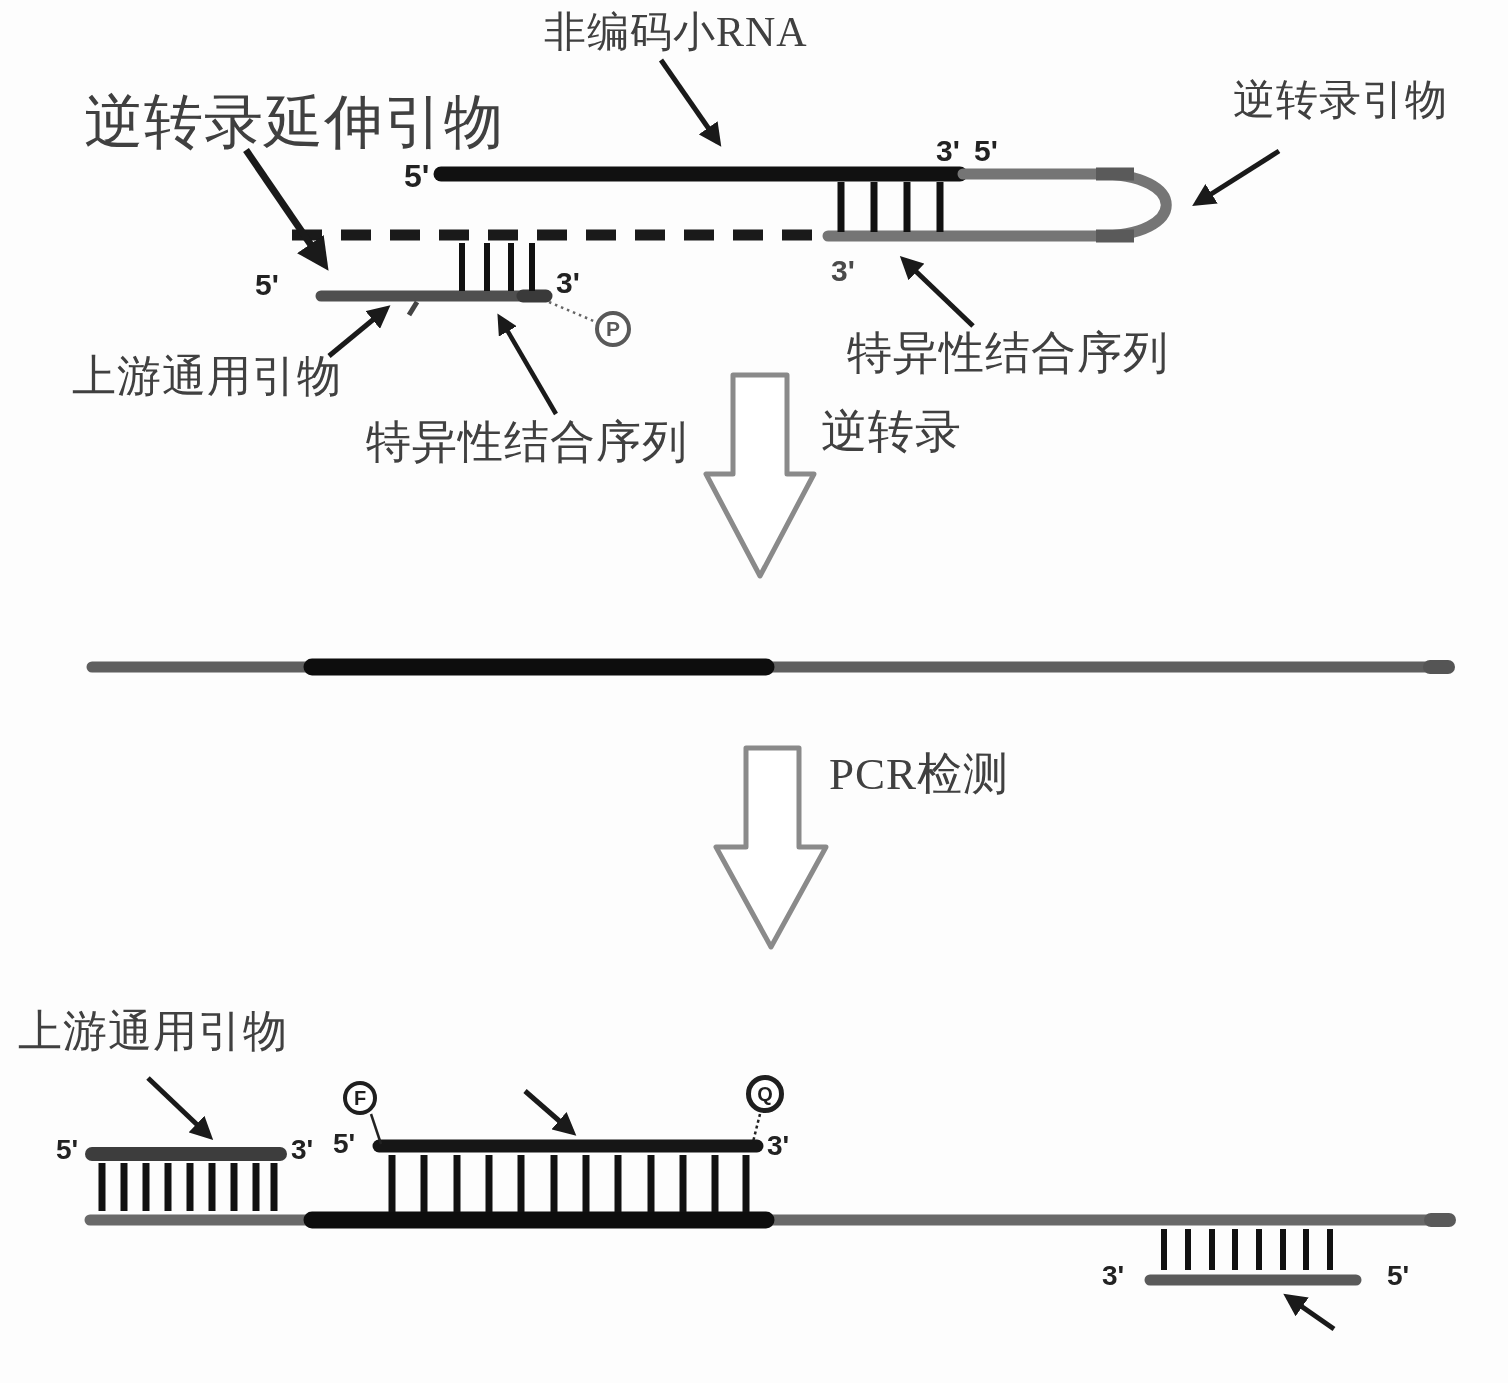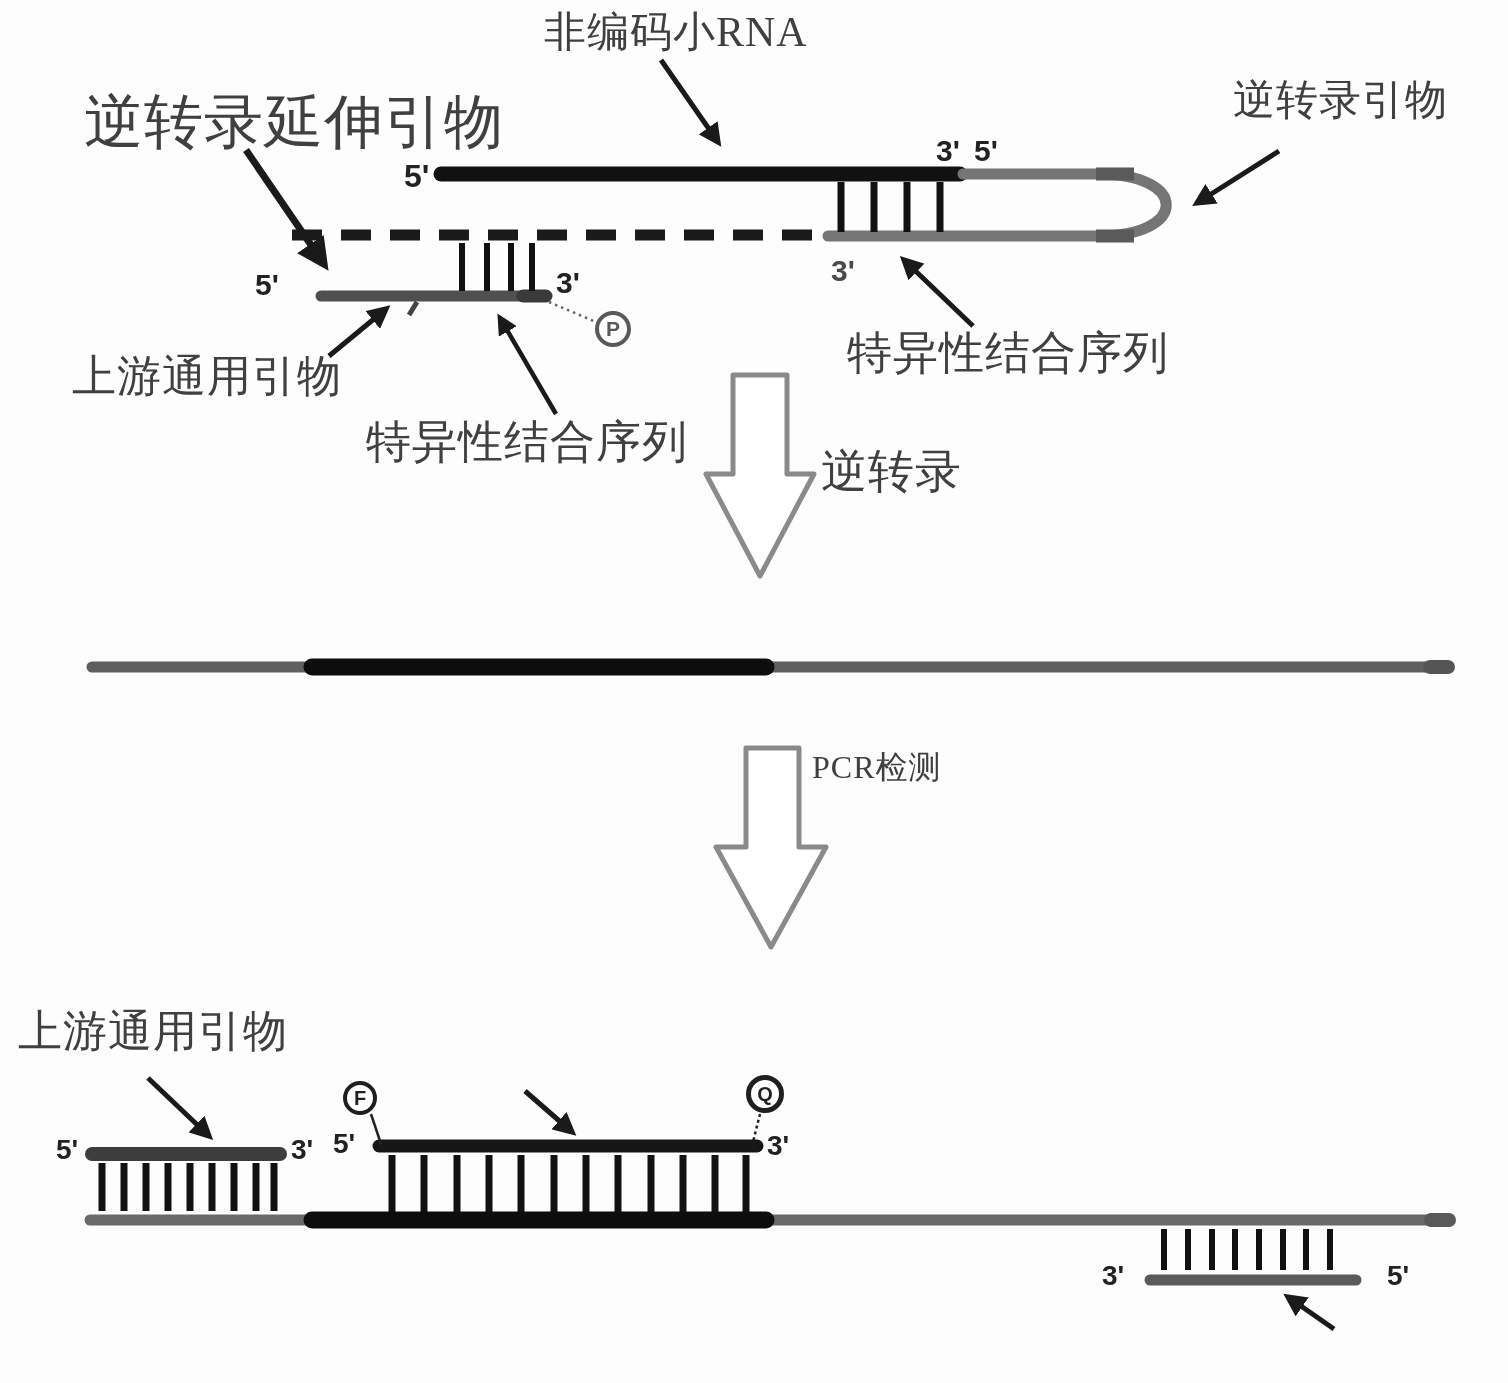--- a/index.html
+++ b/index.html
@@ -159,23 +159,23 @@
   <div class="lbl" style="left:847px;top:330px;font-size:45px;">特异性结合序列</div>
 
   <div class="end" style="left:255px;top:268px;font-size:30px;">5'</div>
 
   <div class="end" style="left:556px;top:266px;font-size:30px;">3'</div>
 
   <div class="lbl" style="left:72px;top:354px;font-size:44px;">上游通用引物</div>
 
   <div class="lbl" style="left:366px;top:419px;font-size:45px;">特异性结合序列</div>
 
-  <div class="lbl" style="left:821px;top:408px;font-size:46px;margin-top:40px;">逆转录</div>
+  <div class="lbl" style="left:821px;top:408px;font-size:46px;">逆转录</div>
 
-  <div class="lbl" style="left:812px;top:751px;font-size:32px;">PCR检测</div>
+  <div class="lbl" style="left:829px;top:751px;font-size:45px;">PCR检测</div>
 
   <div class="lbl" style="left:18px;top:1009px;font-size:44px;">上游通用引物</div>
 
 
   <div class="end" style="left:56px;top:1134px;font-size:28px;">5'</div>
 
   <div class="end" style="left:291px;top:1134px;font-size:28px;">3'</div>
 
   <div class="end" style="left:333px;top:1128px;font-size:28px;">5'</div>
 

